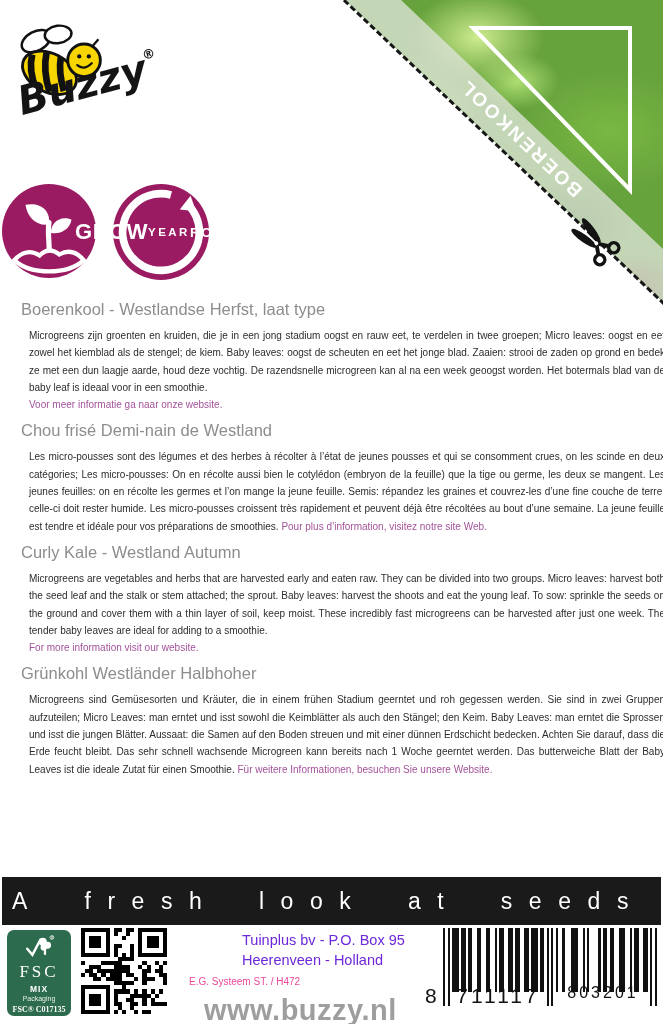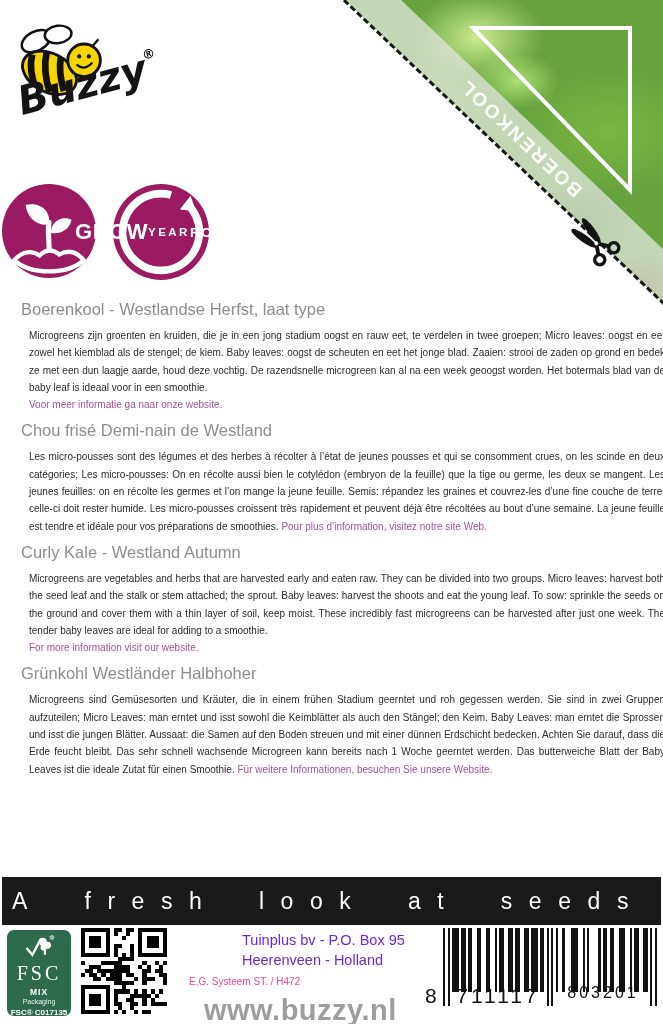--- a/index.html
+++ b/index.html
@@ -64,25 +64,25 @@
     background:var(--banner);display:flex;align-items:center;
     justify-content:space-between;padding:0 16px 0 10px;box-sizing:border-box;}
   .banner span{color:#ffffff;font-size:23px;letter-spacing:0.72em;line-height:1;}
 
   
   .footer{position:absolute;left:0;top:926px;width:663px;height:98px;}
   .fsc{position:absolute;left:7px;top:4px;width:64px;height:86px;
     background:var(--fsc);border-radius:7px;color:#fff;text-align:center;
     overflow:hidden;}
   .fsc-tree{margin-top:4px;height:26px;}
-  .fsc-name{font-family:"Liberation Serif",serif;font-size:20px;letter-spacing:3px;
+  .fsc-name{font-family:"Liberation Serif",serif;font-size:17px;letter-spacing:3px;
     margin-top:-2px;}
   .fsc-mix{font-size:8.5px;font-weight:bold;margin-top:2px;letter-spacing:1px;}
   .fsc-pack{font-size:7px;margin-top:1px;opacity:.9;}
-  .fsc-lic{font-size:8px;font-weight:bold;margin-top:3px;}
+  .fsc-lic{font-size:8px;font-weight:bold;margin-top:3px;font-family:Liberation Serif, serif;}
   .qr{position:absolute;left:81px;top:2px;width:86px;height:86px;}
   .addr{position:absolute;left:207px;top:4px;color:#6d28d9;font-size:14.5px;
     line-height:20px;margin-left:35px;}
   .sysline{position:absolute;left:189px;top:50px;color:#ec4899;font-size:10px;}
   .website{position:absolute;left:204px;top:68px;color:#9e9e9e;font-weight:bold;
     font-size:29px;letter-spacing:0.5px;}
   .barcode{position:absolute;left:425px;top:2px;width:235px;height:95px;}
   .bc-bars{position:absolute;left:18px;top:0;width:214px;height:78px;}
   .bc-first{position:absolute;left:0;top:56px;font-size:21px;color:#111;}
   .bc-left{position:absolute;left:24px;top:56px;width:98px;text-align:center;

